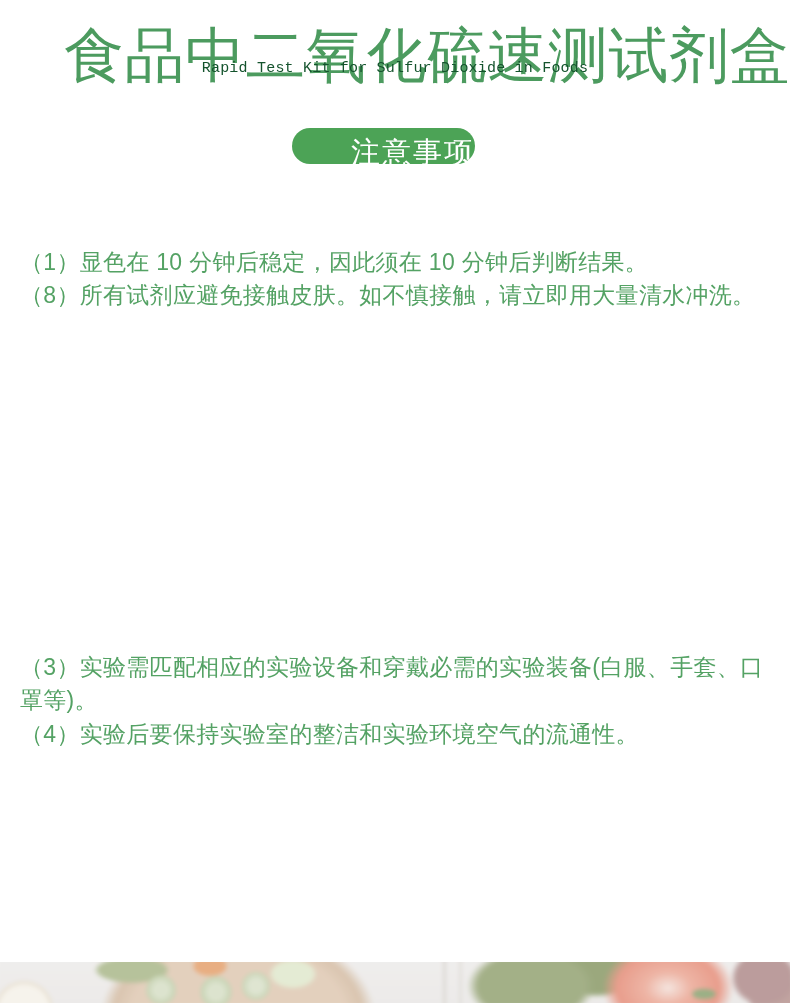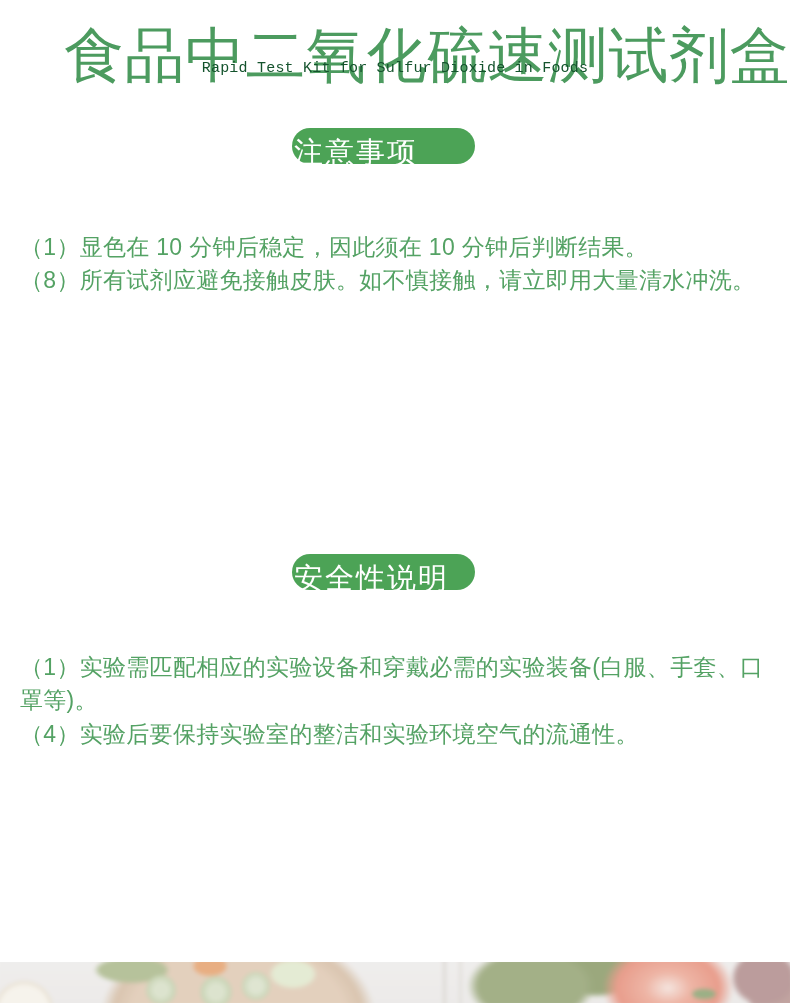--- a/index.html
+++ b/index.html
@@ -37,36 +37,36 @@
     left:292px;
     width:183px;height:36px;
     border-radius:24px;
     background:#4ca356;
     color:#ffffff;
     font-size:29px;
     font-weight:500;
     letter-spacing:2px;
     text-indent:2px;
     line-height:48px;
-    text-align:left;
+    text-align:right;
     white-space:nowrap;
   }
   .badge-1{top:128px;}
   .badge-2{top:554px;}
   .list{
     position:absolute;
     left:0;right:0;
     padding:0 18px 0 20px;
     color:#54a264;
     font-size:23px;
     font-weight:500;
     line-height:33.4px;
     letter-spacing:0.3px;
   }
-  .list-1{top:231px;}
+  .list-1{top:246px;}
   .list-2{top:651px;}
   .list p{margin:0;padding:0;}
   
   .strip{
     position:absolute;
     top:962px;left:0;
     width:790px;height:41px;
     overflow:hidden;
   }
   .strip-art{
@@ -117,24 +117,23 @@
 
   <div class="subtitle">Rapid Test Kit for Sulfur Dioxide in Foods</div>
 
   <div class="badge badge-1">注意事项</div>
 
   <div class="list list-1">
     <p>（1）显色在 10 分钟后稳定，因此须在 10 分钟后判断结果。</p>
     <p>（8）所有试剂应避免接触皮肤。如不慎接触，请立即用大量清水冲洗。</p>
   </div>
 
-  <div class="badge badge-2">安全性说明</div>
 
   <div class="list list-2">
-    <p>（1）实验需匹配相应的实验设备和穿戴必需的实验装备(白服、手套、口罩等)。</p>
+    <p>（3）实验需匹配相应的实验设备和穿戴必需的实验装备(白服、手套、口罩等)。</p>
     <p>（4）实验后要保持实验室的整洁和实验环境空气的流通性。</p>
   </div>
 
   <div class="strip">
     <div class="strip-art"></div>
     <div class="strip-fade"></div>
   </div>
 
 </div>
 

